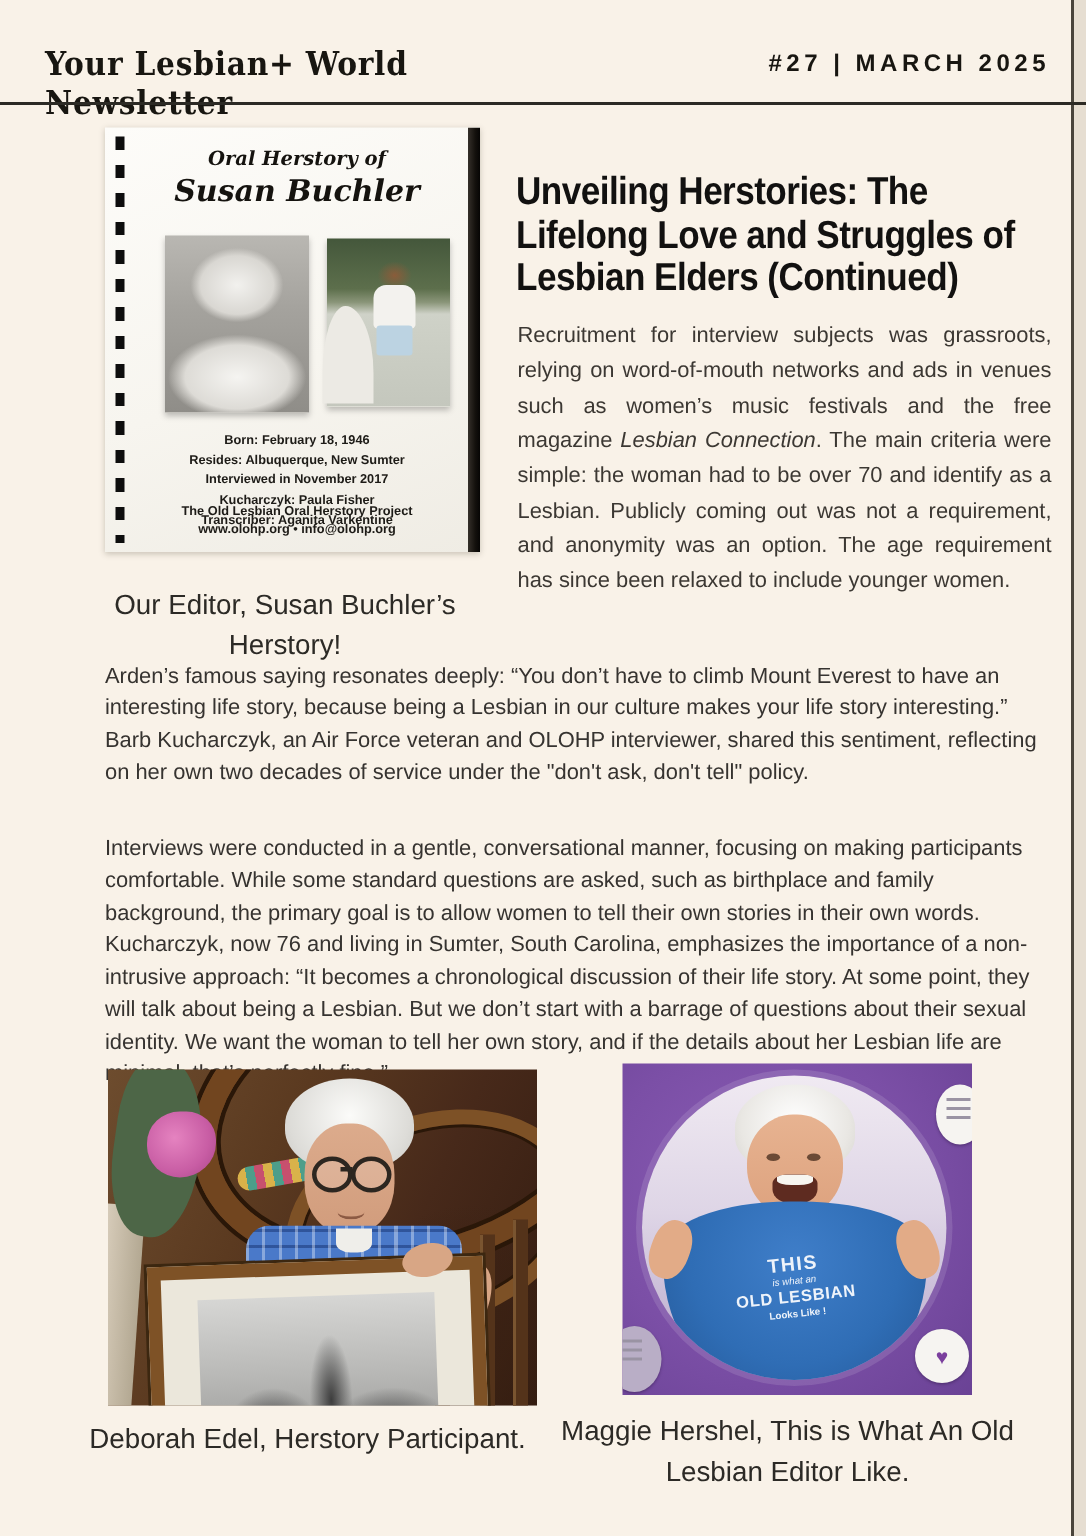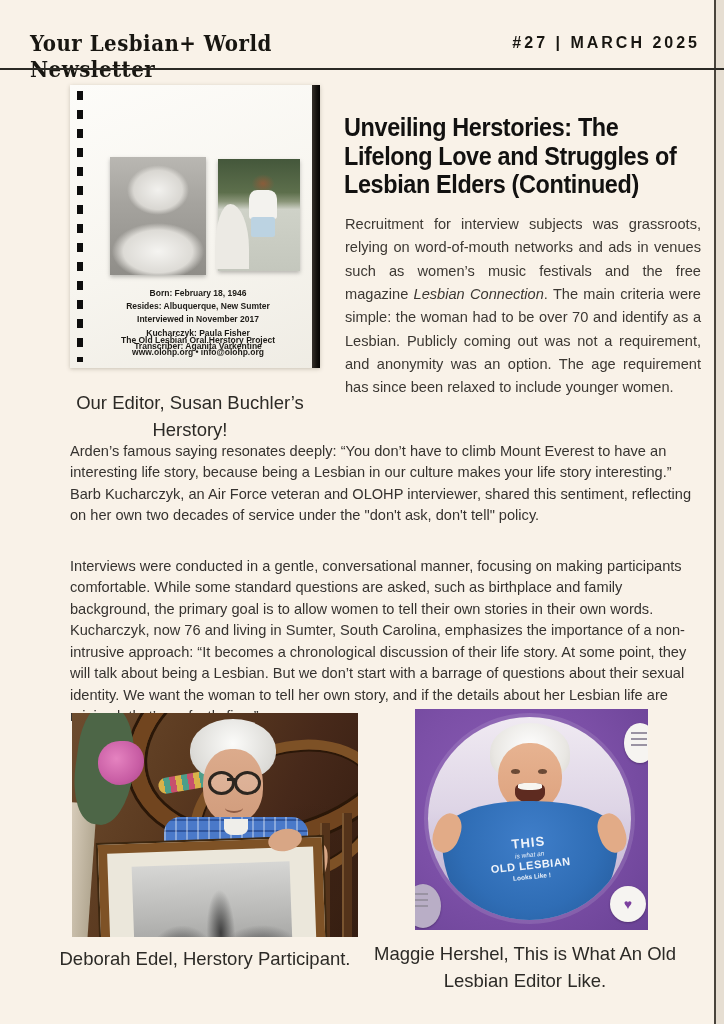--- a/index.html
+++ b/index.html
@@ -220,20 +220,22 @@
 
 <div class="masthead">Your Lesbian+ World Newsletter</div>
 <div class="issue">#27 | MARCH 2025</div>
 <div class="header-divider"></div>
 <div class="page-edge"></div>
 
 <div class="book-cover">
   <div class="book-binding"></div>
   <div class="book-edge"></div>
   <div class="book-script">
+    <div class="l1">Oral Herstory of</div>
+    <div class="l2">Susan Buchler</div>
   </div>
   <div class="cover-photo child"></div>
   <div class="cover-photo adult">
     <div class="adult-car"></div>
     <div class="adult-shirt"></div>
     <div class="adult-shorts"></div>
   </div>
   <div class="book-details">
     <div>Born: February 18, 1946</div>
     <div>Resides: Albuquerque, New Sumter</div>

